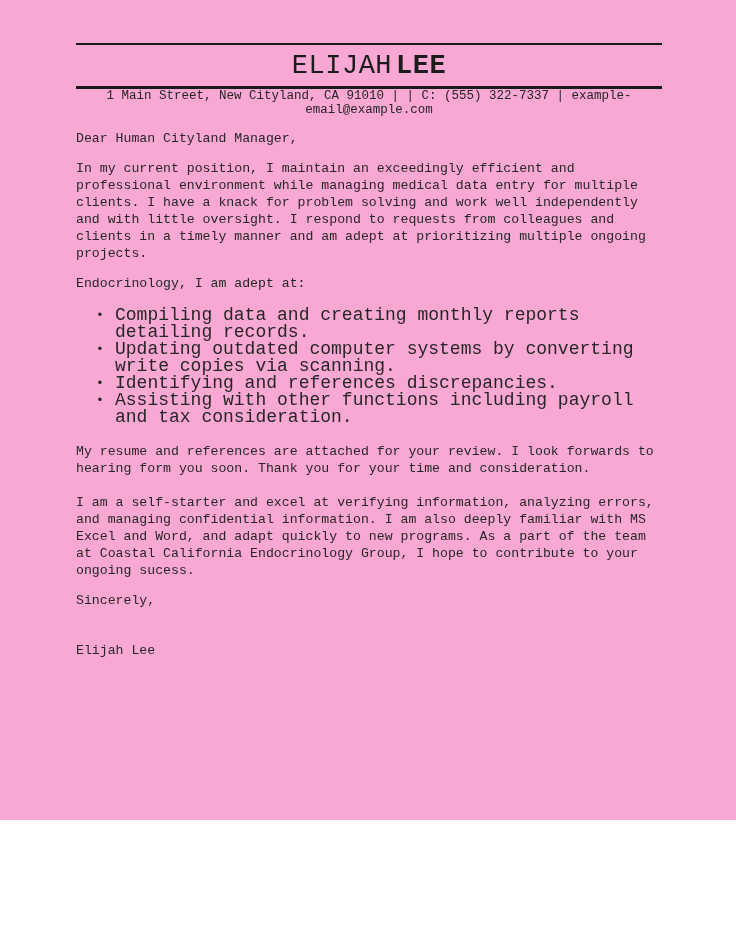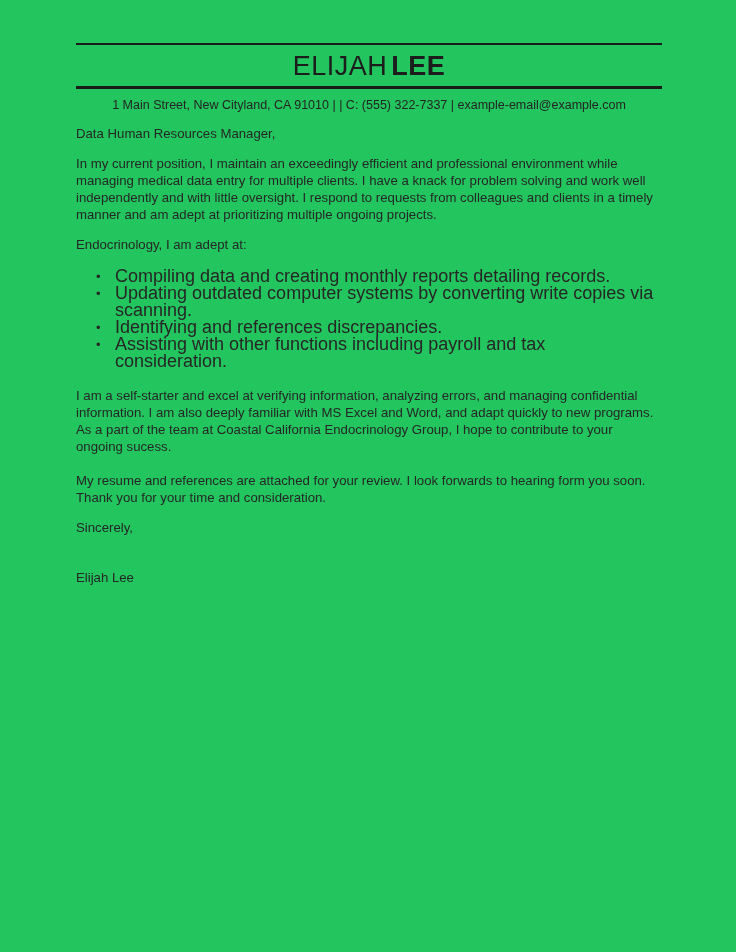--- a/index.html
+++ b/index.html
@@ -3,23 +3,23 @@
 <meta charset="utf-8">
 <style>
   html, body {
     margin: 0;
     padding: 0;
     background: #ffffff;
   }
   .page {
     position: relative;
     width: 736px;
-    height: 952px;
-    background: #22c55e;
-    font-family: Liberation Sans, sans-serif;
+    height: 820px;
+    background: #f9a8d4;
+    font-family: Liberation Mono, monospace;
     color: #262626;
     overflow: hidden;
   }
   .content {
     width: 586px;
     margin: 0 auto 0 76px;
   }
   
   .rule {
     background: #1a1a1a;
@@ -39,21 +39,20 @@
     font-weight: 400;
     letter-spacing: 0.5px;
     color: #1c1c1c;
     line-height: 30px;
   }
   .name .last {
     font-weight: 700;
     margin-left: 4px;
   }
   .contact {
-    margin-top: 9px;
     text-align: center;
     font-size: 12.5px;
     line-height: 14px;
     color: #242424;
   }
   
   .content p {
     margin: 13px 0 0 0;
     font-size: 13.2px;
     line-height: 17px;
@@ -90,37 +89,37 @@
   <div class="content">
 
     <header>
       <div class="rule rule-top"></div>
       <h1 class="name"><span class="first">ELIJAH</span><span class="last">LEE</span></h1>
       <div class="rule rule-bottom"></div>
       <div class="contact">1 Main Street, New Cityland, CA 91010 | | C: (555) 322-7337 | example-email@example.com</div>
     </header>
 
     <main>
-      <p class="salutation">Data Human Resources Manager,</p>
+      <p class="salutation">Dear Human Cityland Manager,</p>
 
 
       <p>In my current position, I maintain an exceedingly efficient and professional environment while managing medical data entry for multiple clients. I have a knack for problem solving and work well independently and with little oversight. I respond to requests from colleagues and clients in a timely manner and am adept at prioritizing multiple ongoing projects.</p>
 
       <p>Endocrinology, I am adept at:</p>
 
       <ul class="skills">
         <li>Compiling data and creating monthly reports detailing records.</li>
         <li>Updating outdated computer systems by converting write copies via scanning.</li>
         <li>Identifying and references discrepancies.</li>
         <li>Assisting with other functions including payroll and tax consideration.</li>
       </ul>
 
+      <p class="mt-lg">My resume and references are attached for your review. I look forwards to hearing form you soon. Thank you for your time and consideration.</p>
+
       <p class="mt-lg">I am a self-starter and excel at verifying information, analyzing errors, and managing confidential information. I am also deeply familiar with MS Excel and Word, and adapt quickly to new programs. As a part of the team at Coastal California Endocrinology Group, I hope to contribute to your ongoing sucess.</p>
-
-      <p class="mt-lg">My resume and references are attached for your review. I look forwards to hearing form you soon. Thank you for your time and consideration.</p>
 
       <p class="mt-sm">Sincerely,</p>
 
       <p class="signature">Elijah Lee</p>
     </main>
 
   </div>
 </div>
 
 </body></html>

